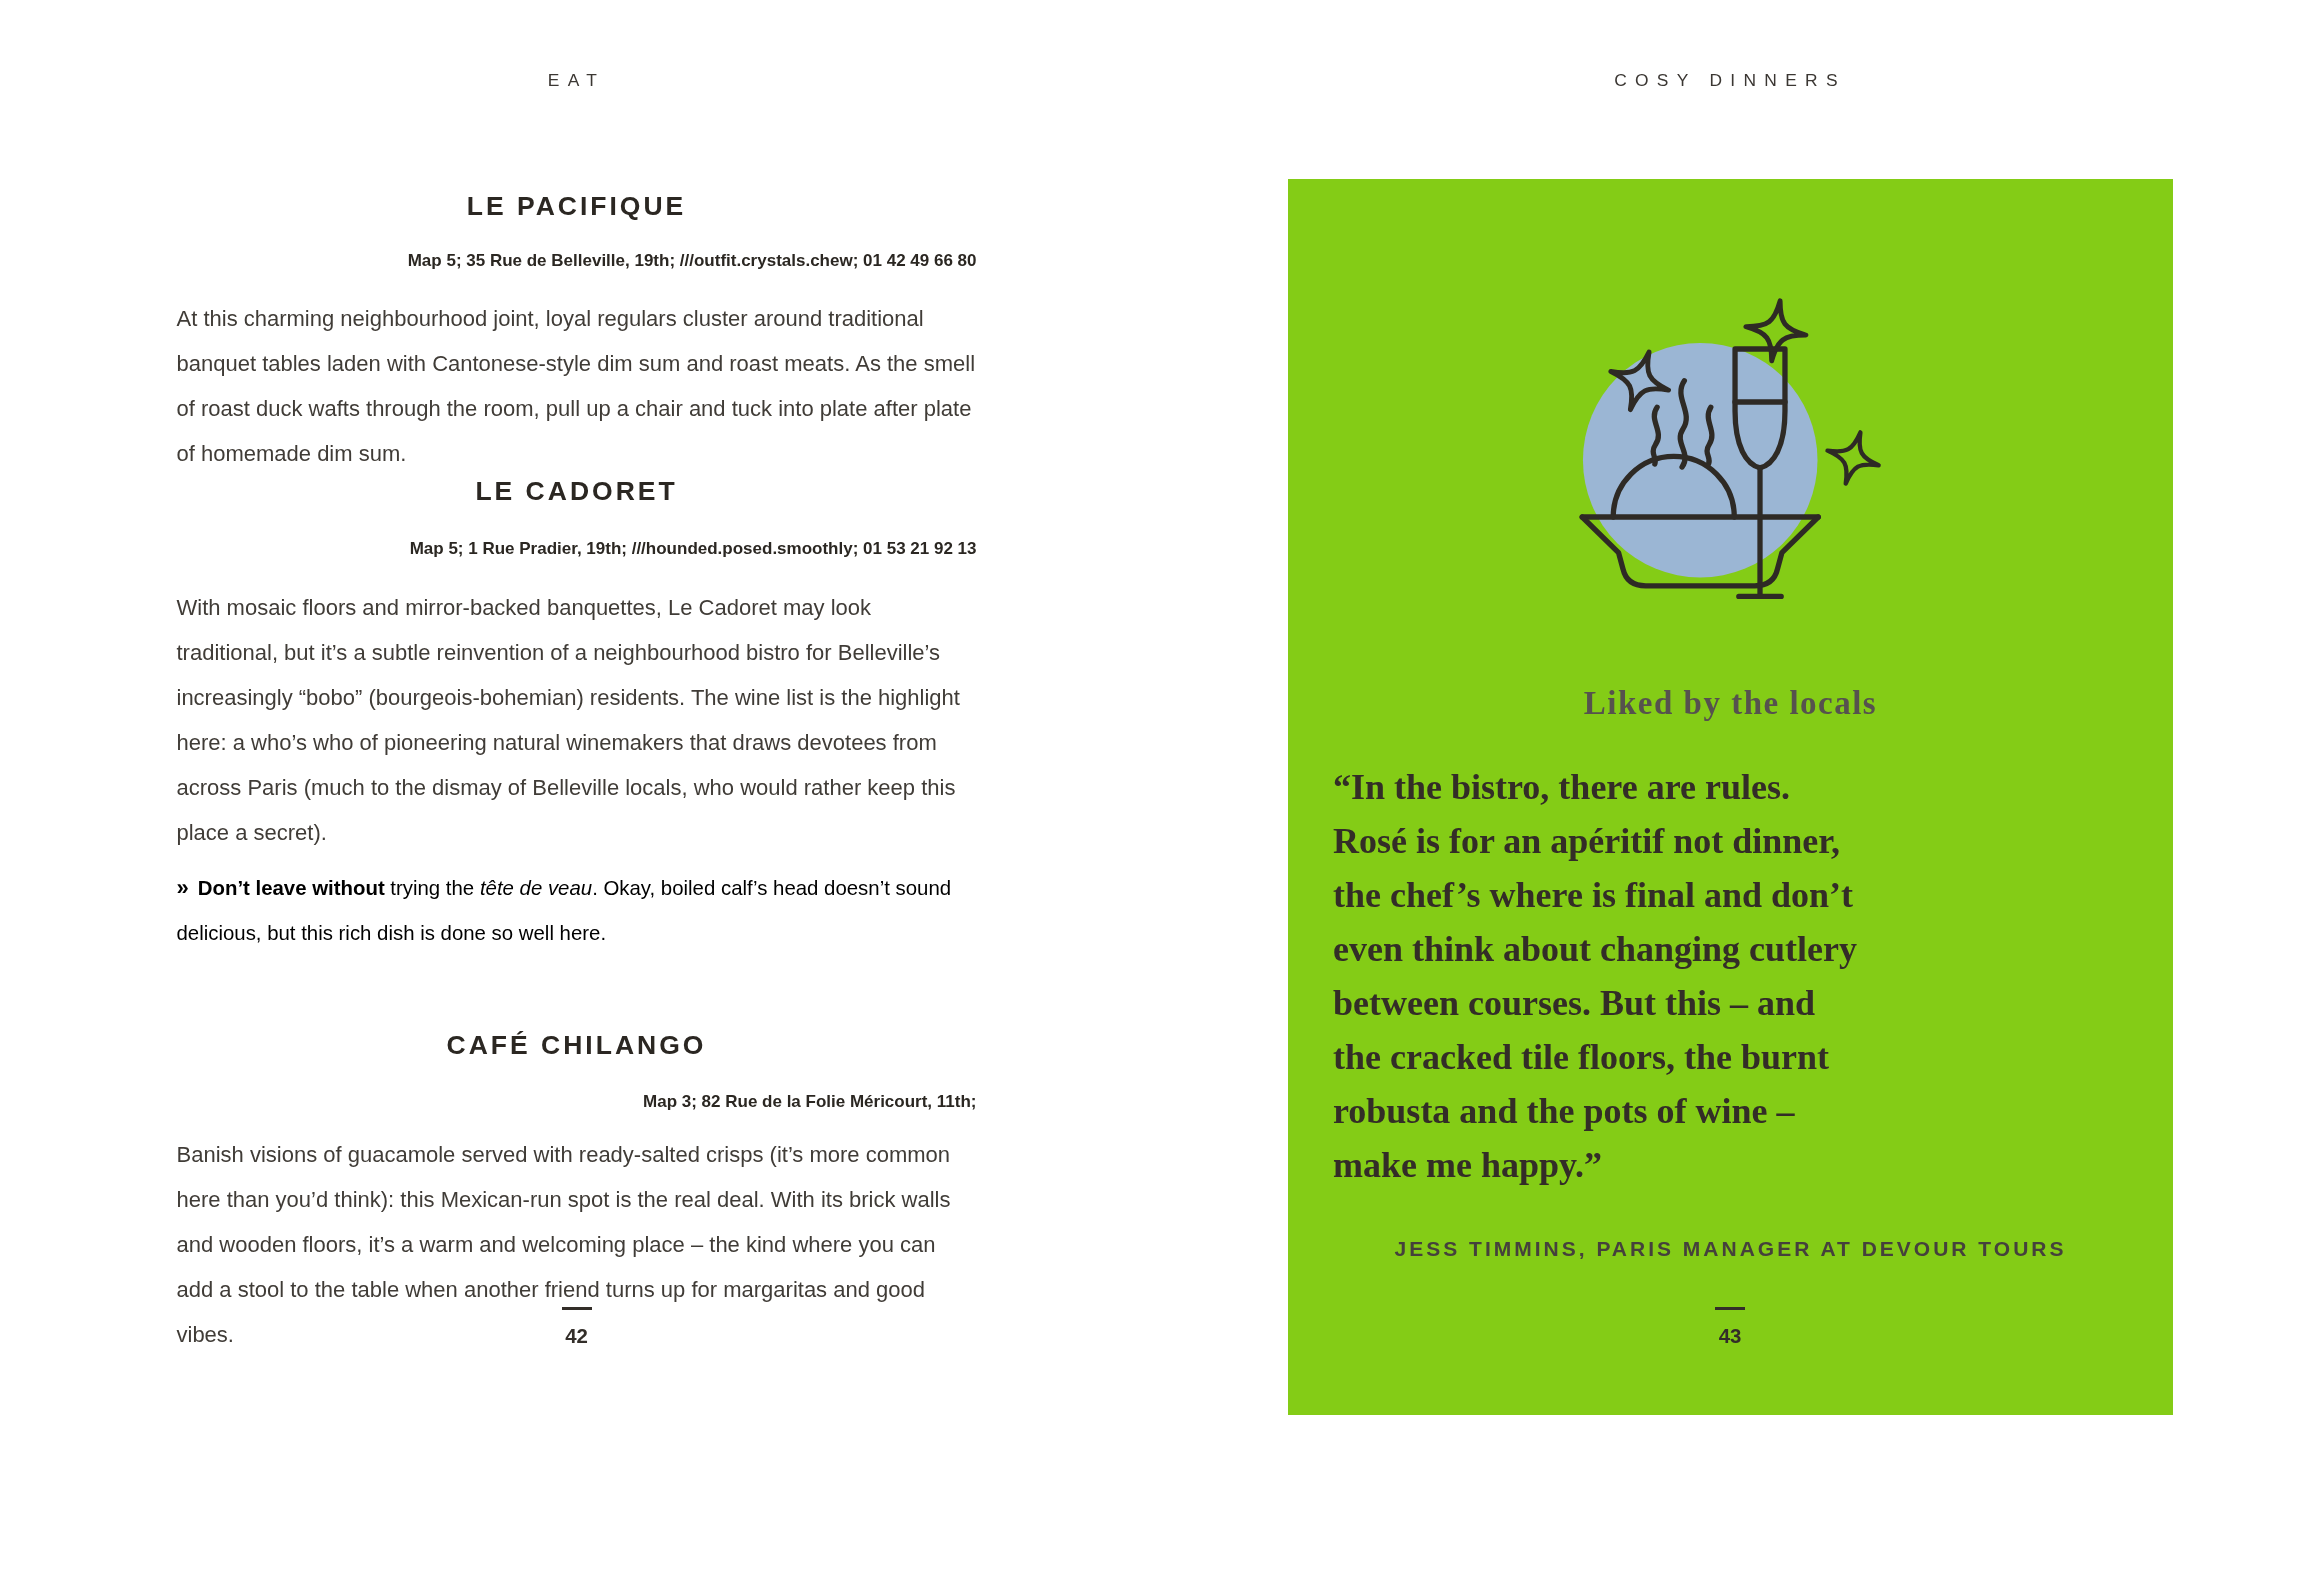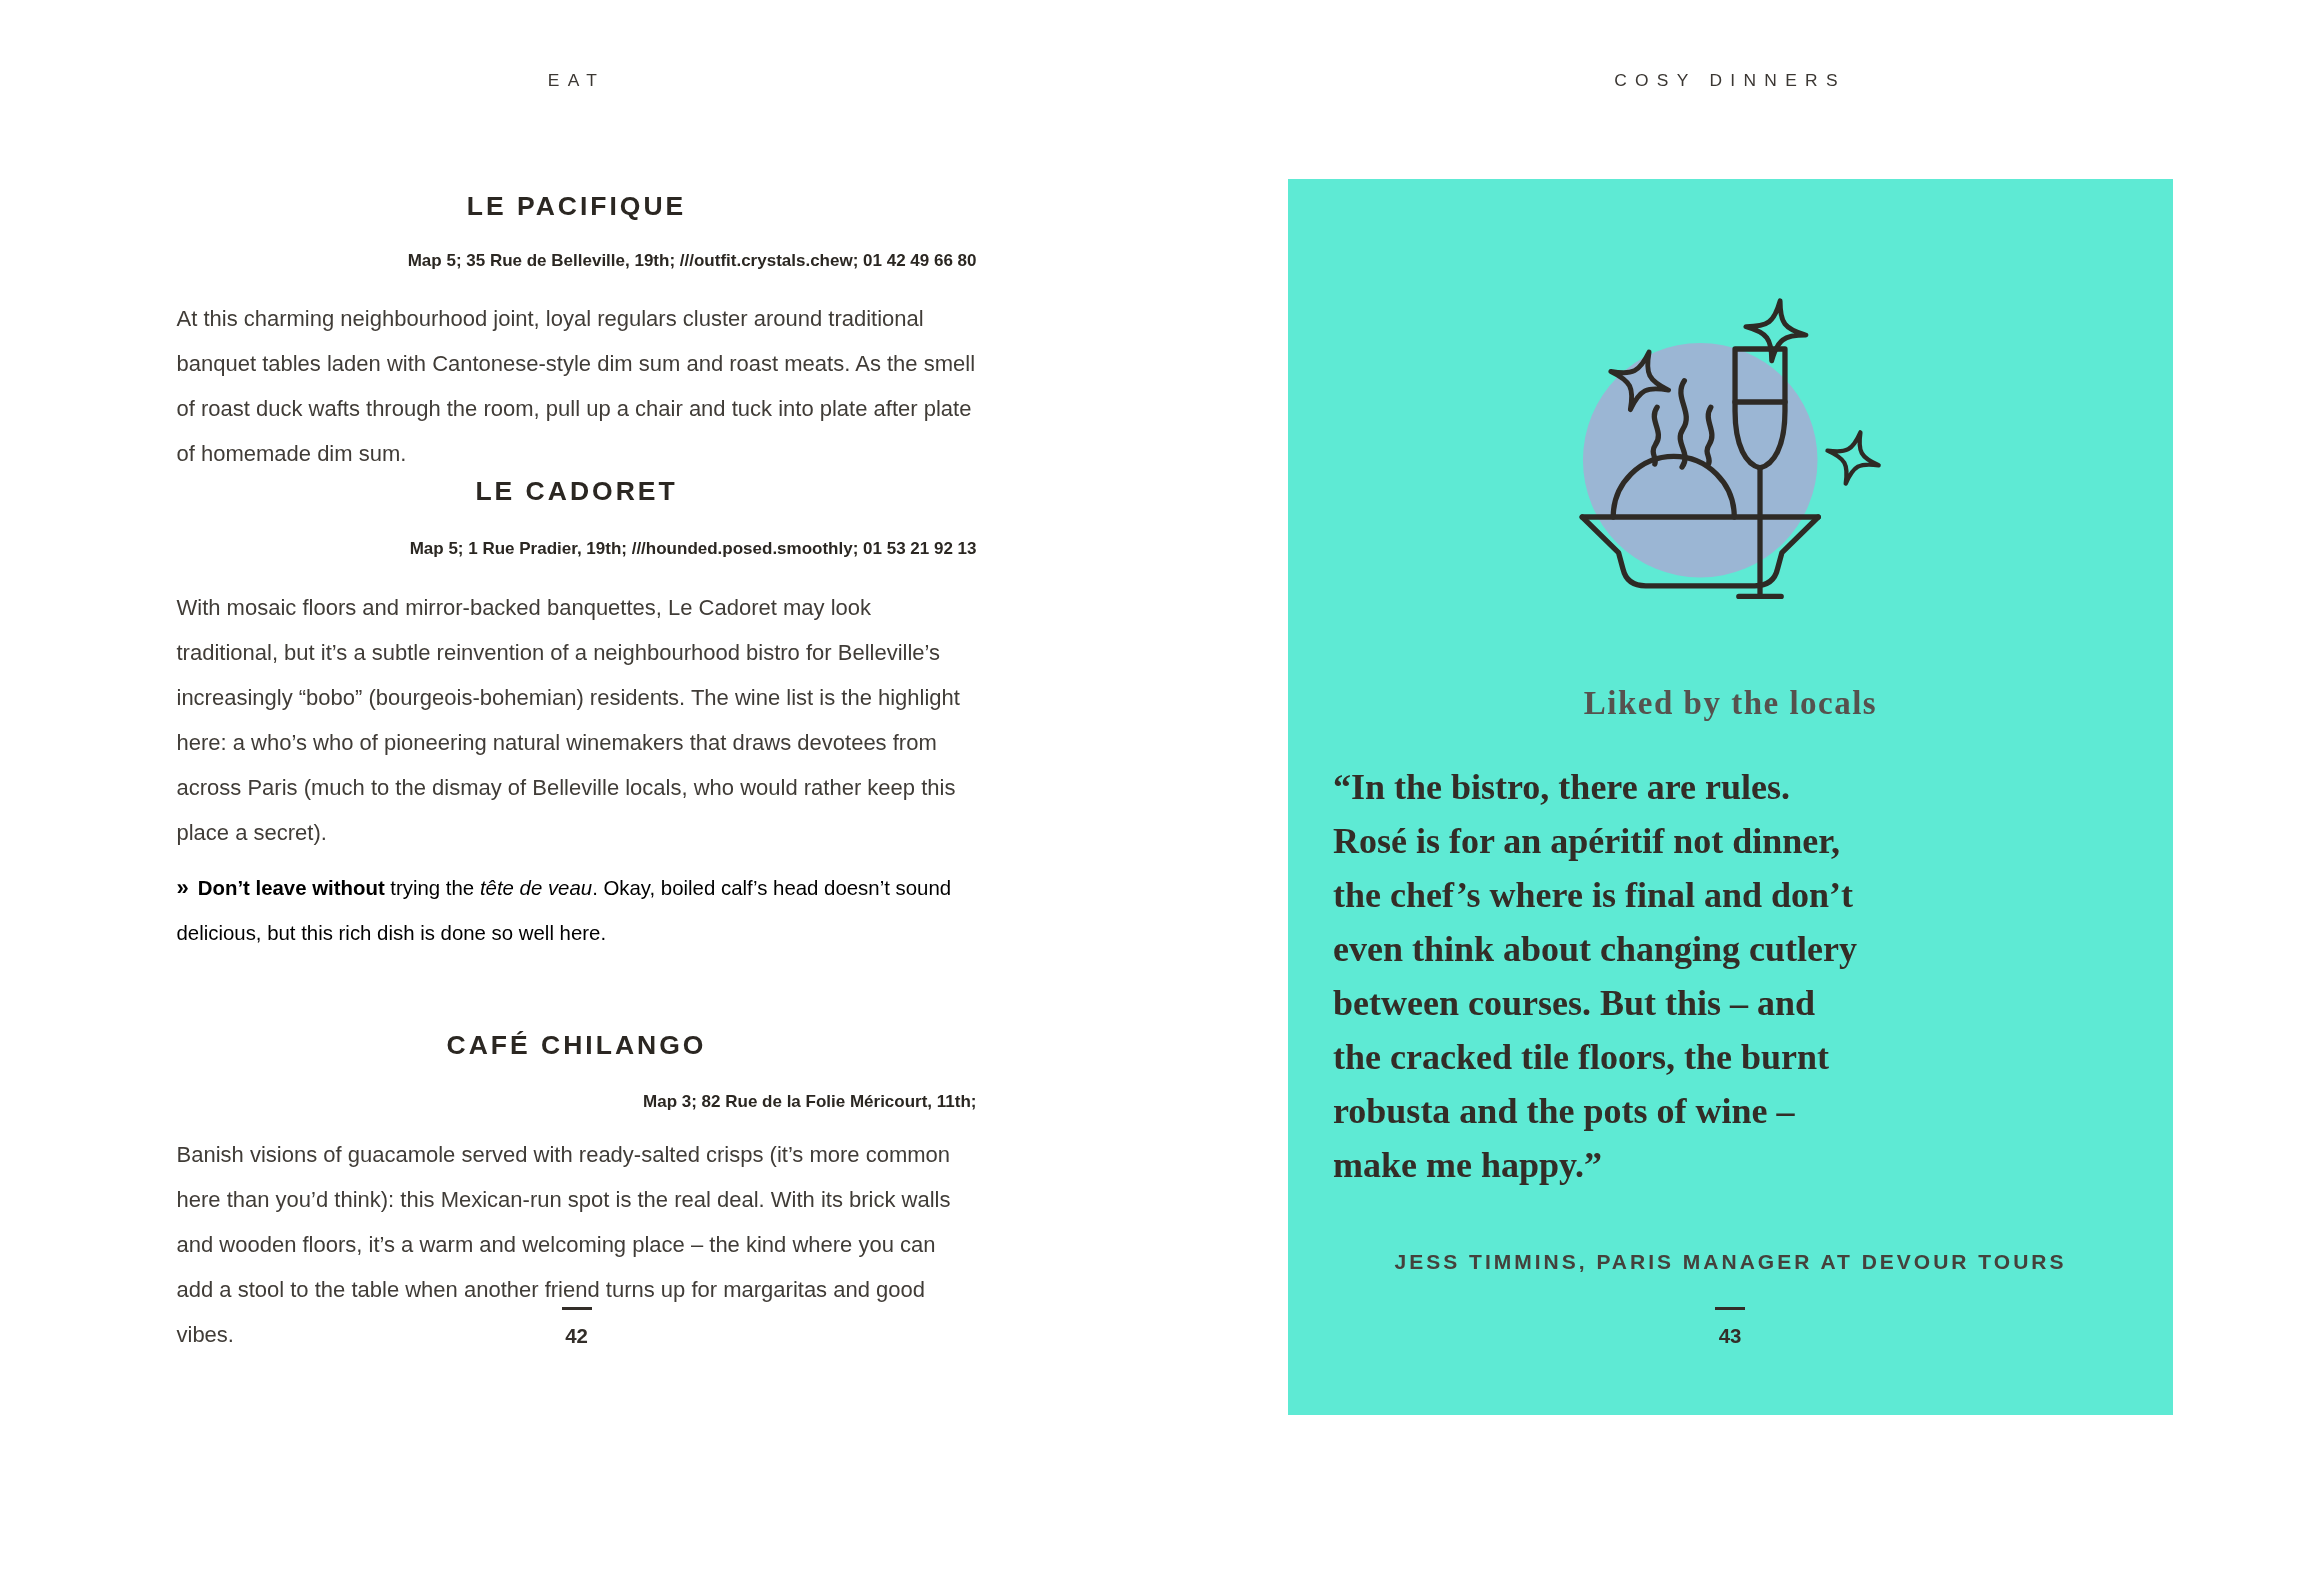--- a/index.html
+++ b/index.html
@@ -46,34 +46,34 @@
     text-align:center;
   }
   .pagenum .num {
     display:inline-block; border-top:3.8px solid #332e29; padding-top:15px;
     font-size:20.4px; font-weight:bold; color:#332e29; min-width:30px;
   }
 
   
   .panel {
     margin-top:88px; margin-left:135px; width:885px; height:1236px;
-    background:#5eead4; display:flex; flex-direction:column; align-items:center;
+    background:#84cc16; display:flex; flex-direction:column; align-items:center;
   }
   .illustration { margin-top:111px; width:303px; height:342px; overflow:visible; }
 
   .locals-heading {
     margin-top:53px; font-family:"Liberation Serif", serif; font-weight:bold;
     font-size:33px; letter-spacing:1.5px; color:#56524e; text-align:center;
   }
   .quote {
     margin-top:38px; font-family:"Liberation Serif", serif; font-weight:bold;
     font-size:36px; line-height:54px; color:#332d27; text-align:left; width:795px;
   }
   .attribution {
-    margin-top:58px; font-size:21px; font-weight:bold; letter-spacing:3px;
+    margin-top:45px; font-size:21px; font-weight:bold; letter-spacing:3px;
     color:#45413c; text-align:right;
   }
 </style>
 </head>
 <body>
 
 <div class="spread">
 
   <section class="page left">
     <div class="kicker">EAT</div>

